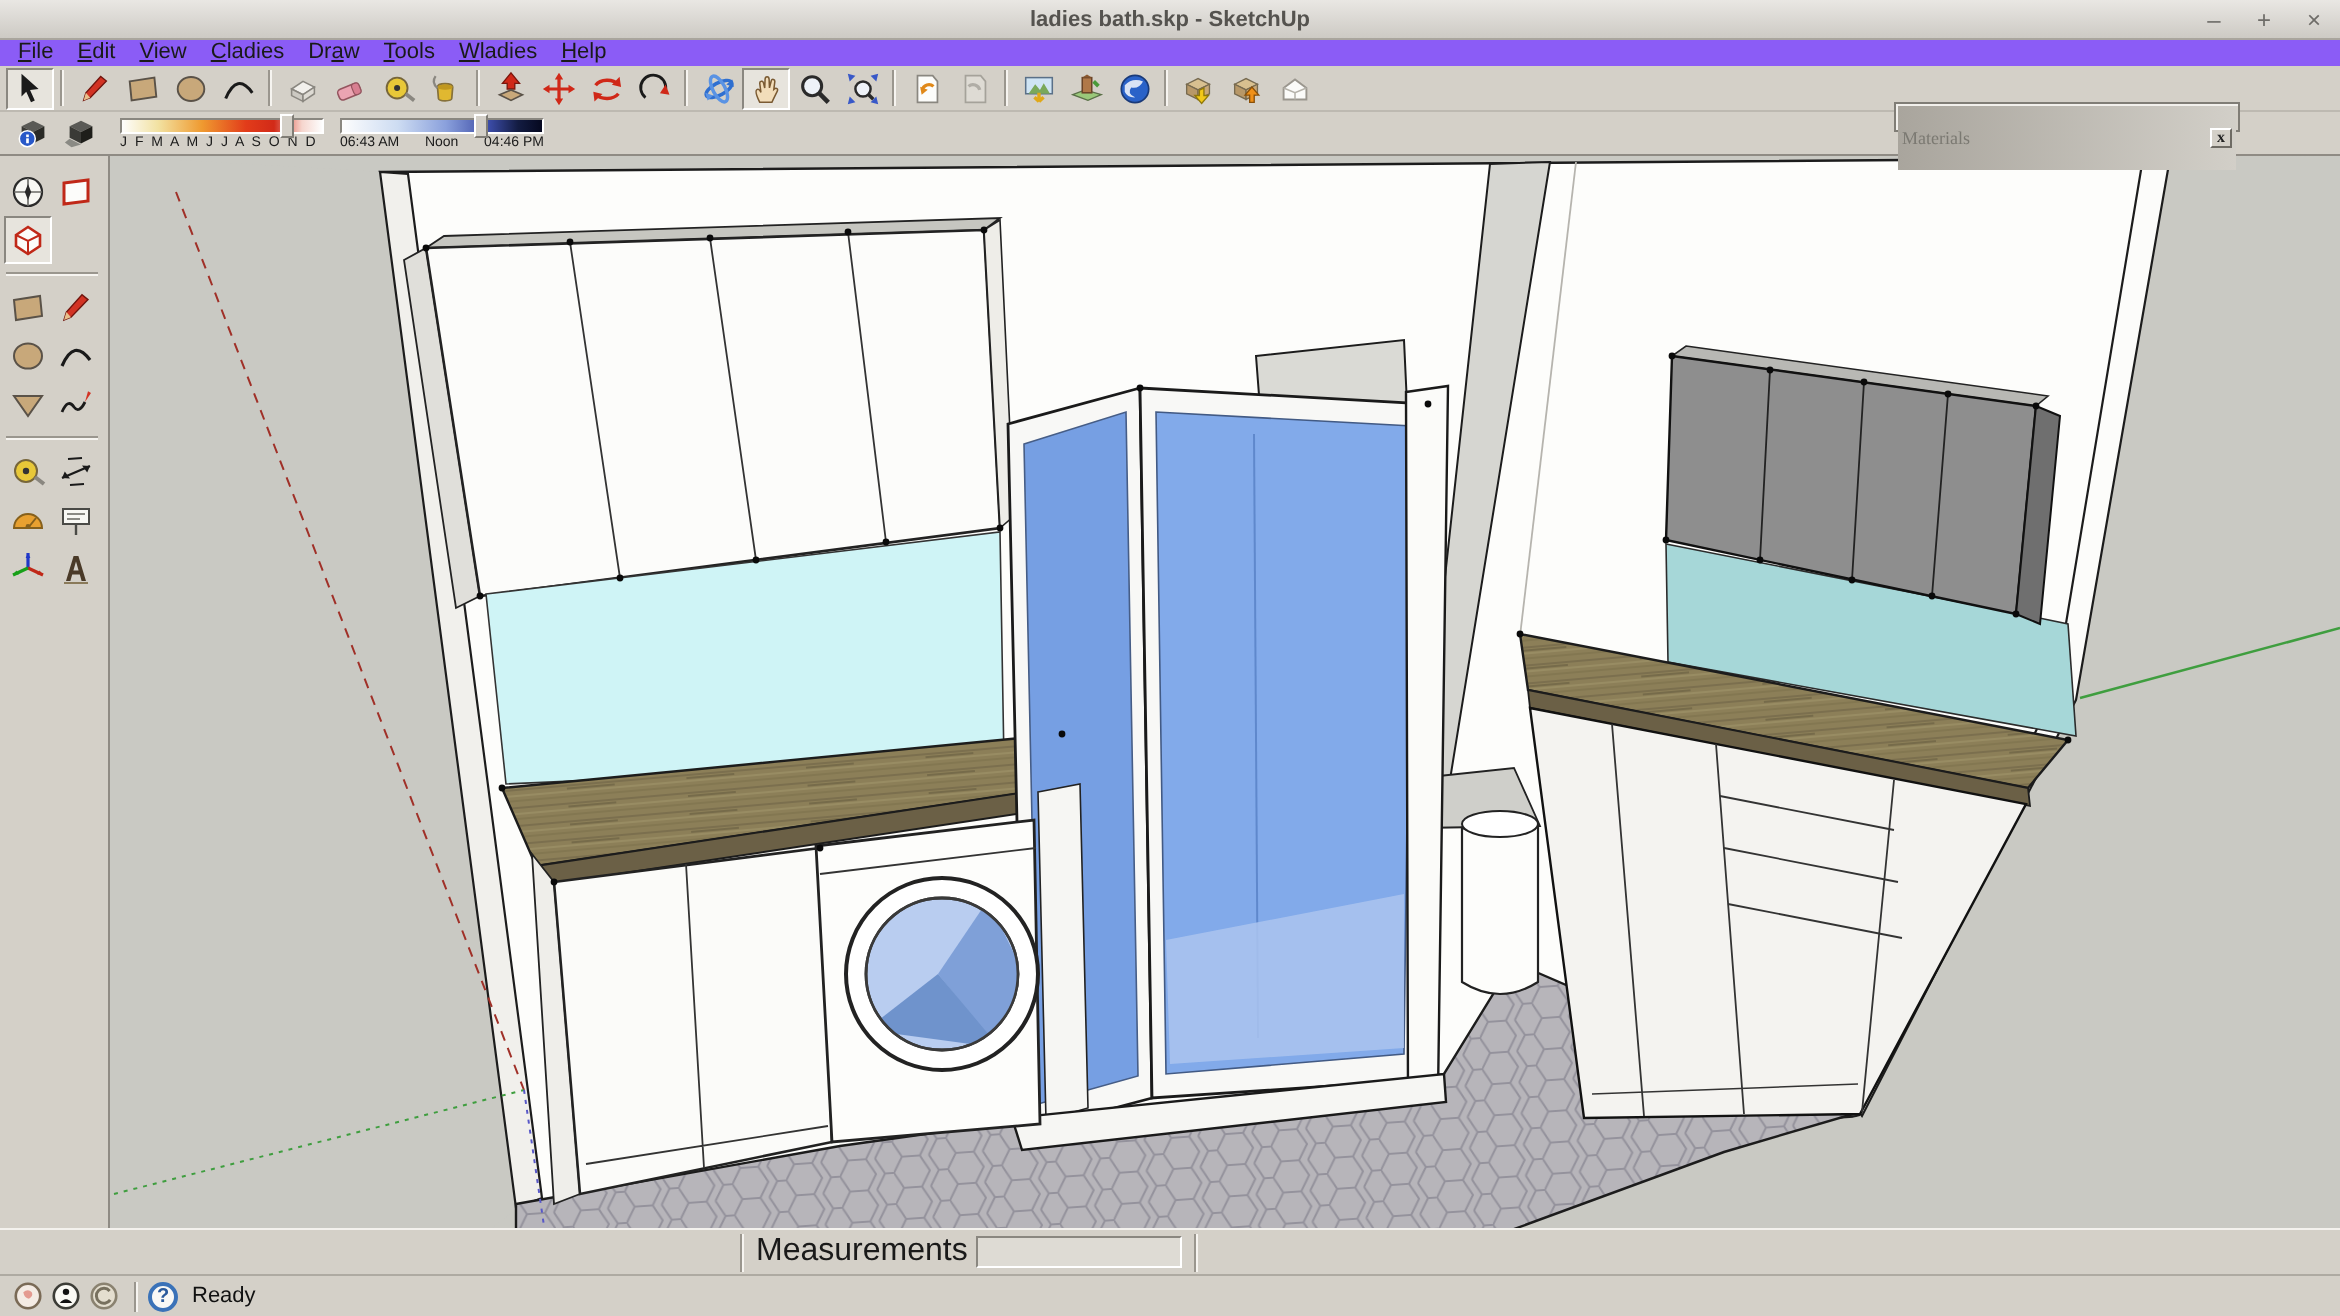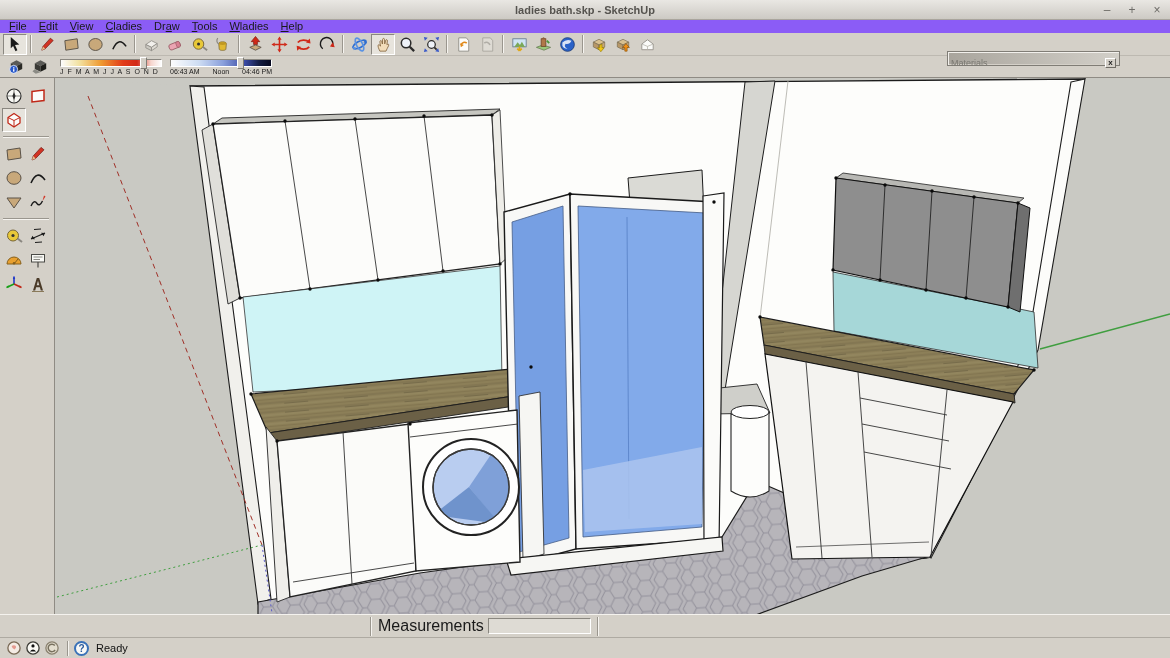--- a/index.html
+++ b/index.html
@@ -37,21 +37,21 @@
   #timetrack { background:linear-gradient(90deg,#fdfdfd 0%,#cddcf2 28%,#8aa0dc 52%,#3a4aa4 74%,#131c42 88%,#05081f 100%); }
   .sthumb { position:absolute; top:-3px; width:7px; height:12px; background:#d4d0c8;
     border:1px solid; border-color:#fff #807d76 #807d76 #fff; }
   .slabel { font-size:7px; color:#1a1a1a; letter-spacing:1px; white-space:nowrap; margin-top:1px; }
   .tlabels { display:flex; justify-content:space-between; font-size:7px; color:#1a1a1a; margin-top:1px; letter-spacing:0; }
 
   
   #materials { position:absolute; left:947px; top:51px; width:173px; height:15px; z-index:6;
     background:#d4d0c8; border:1px solid #807d76; box-shadow:1px 1px 0 #f2f0ec inset; padding:1px; }
   #materials .ptitle { height:11px; background:linear-gradient(90deg,#a9a59d,#d2cfc8);
-    display:flex; padding:5px 2px; }
+    display:flex; align-items:center; padding:16px 2px;font-family:Liberation Serif, serif; }
   #materials .ptitle .txt { font-size:9px; color:#7b7972; flex:1; line-height:11px; }
   #materials .xbtn { width:11px; height:10px; background:#d4d0c8; border:1px solid; border-color:#fff #6e6b64 #6e6b64 #fff;
     font-size:8px; line-height:8px; text-align:center; color:#222; font-weight:bold; }
 
   
   #lefttools { position:absolute; left:0; top:78px; width:55px; height:536px;
     background:#d4d0c8; border-right:1px solid #8f8b84; padding-top:6px; }
   .lt-grid { display:flex; flex-wrap:wrap; width:52px; padding-left:2px; }
   .ltbtn { width:24px; height:24px; display:flex; align-items:center; justify-content:center; border:1px solid transparent; }
   .ltbtn.pressed { background:#e7e4dd; border:1px solid; border-color:#8a8780 #fff #fff #8a8780; }

